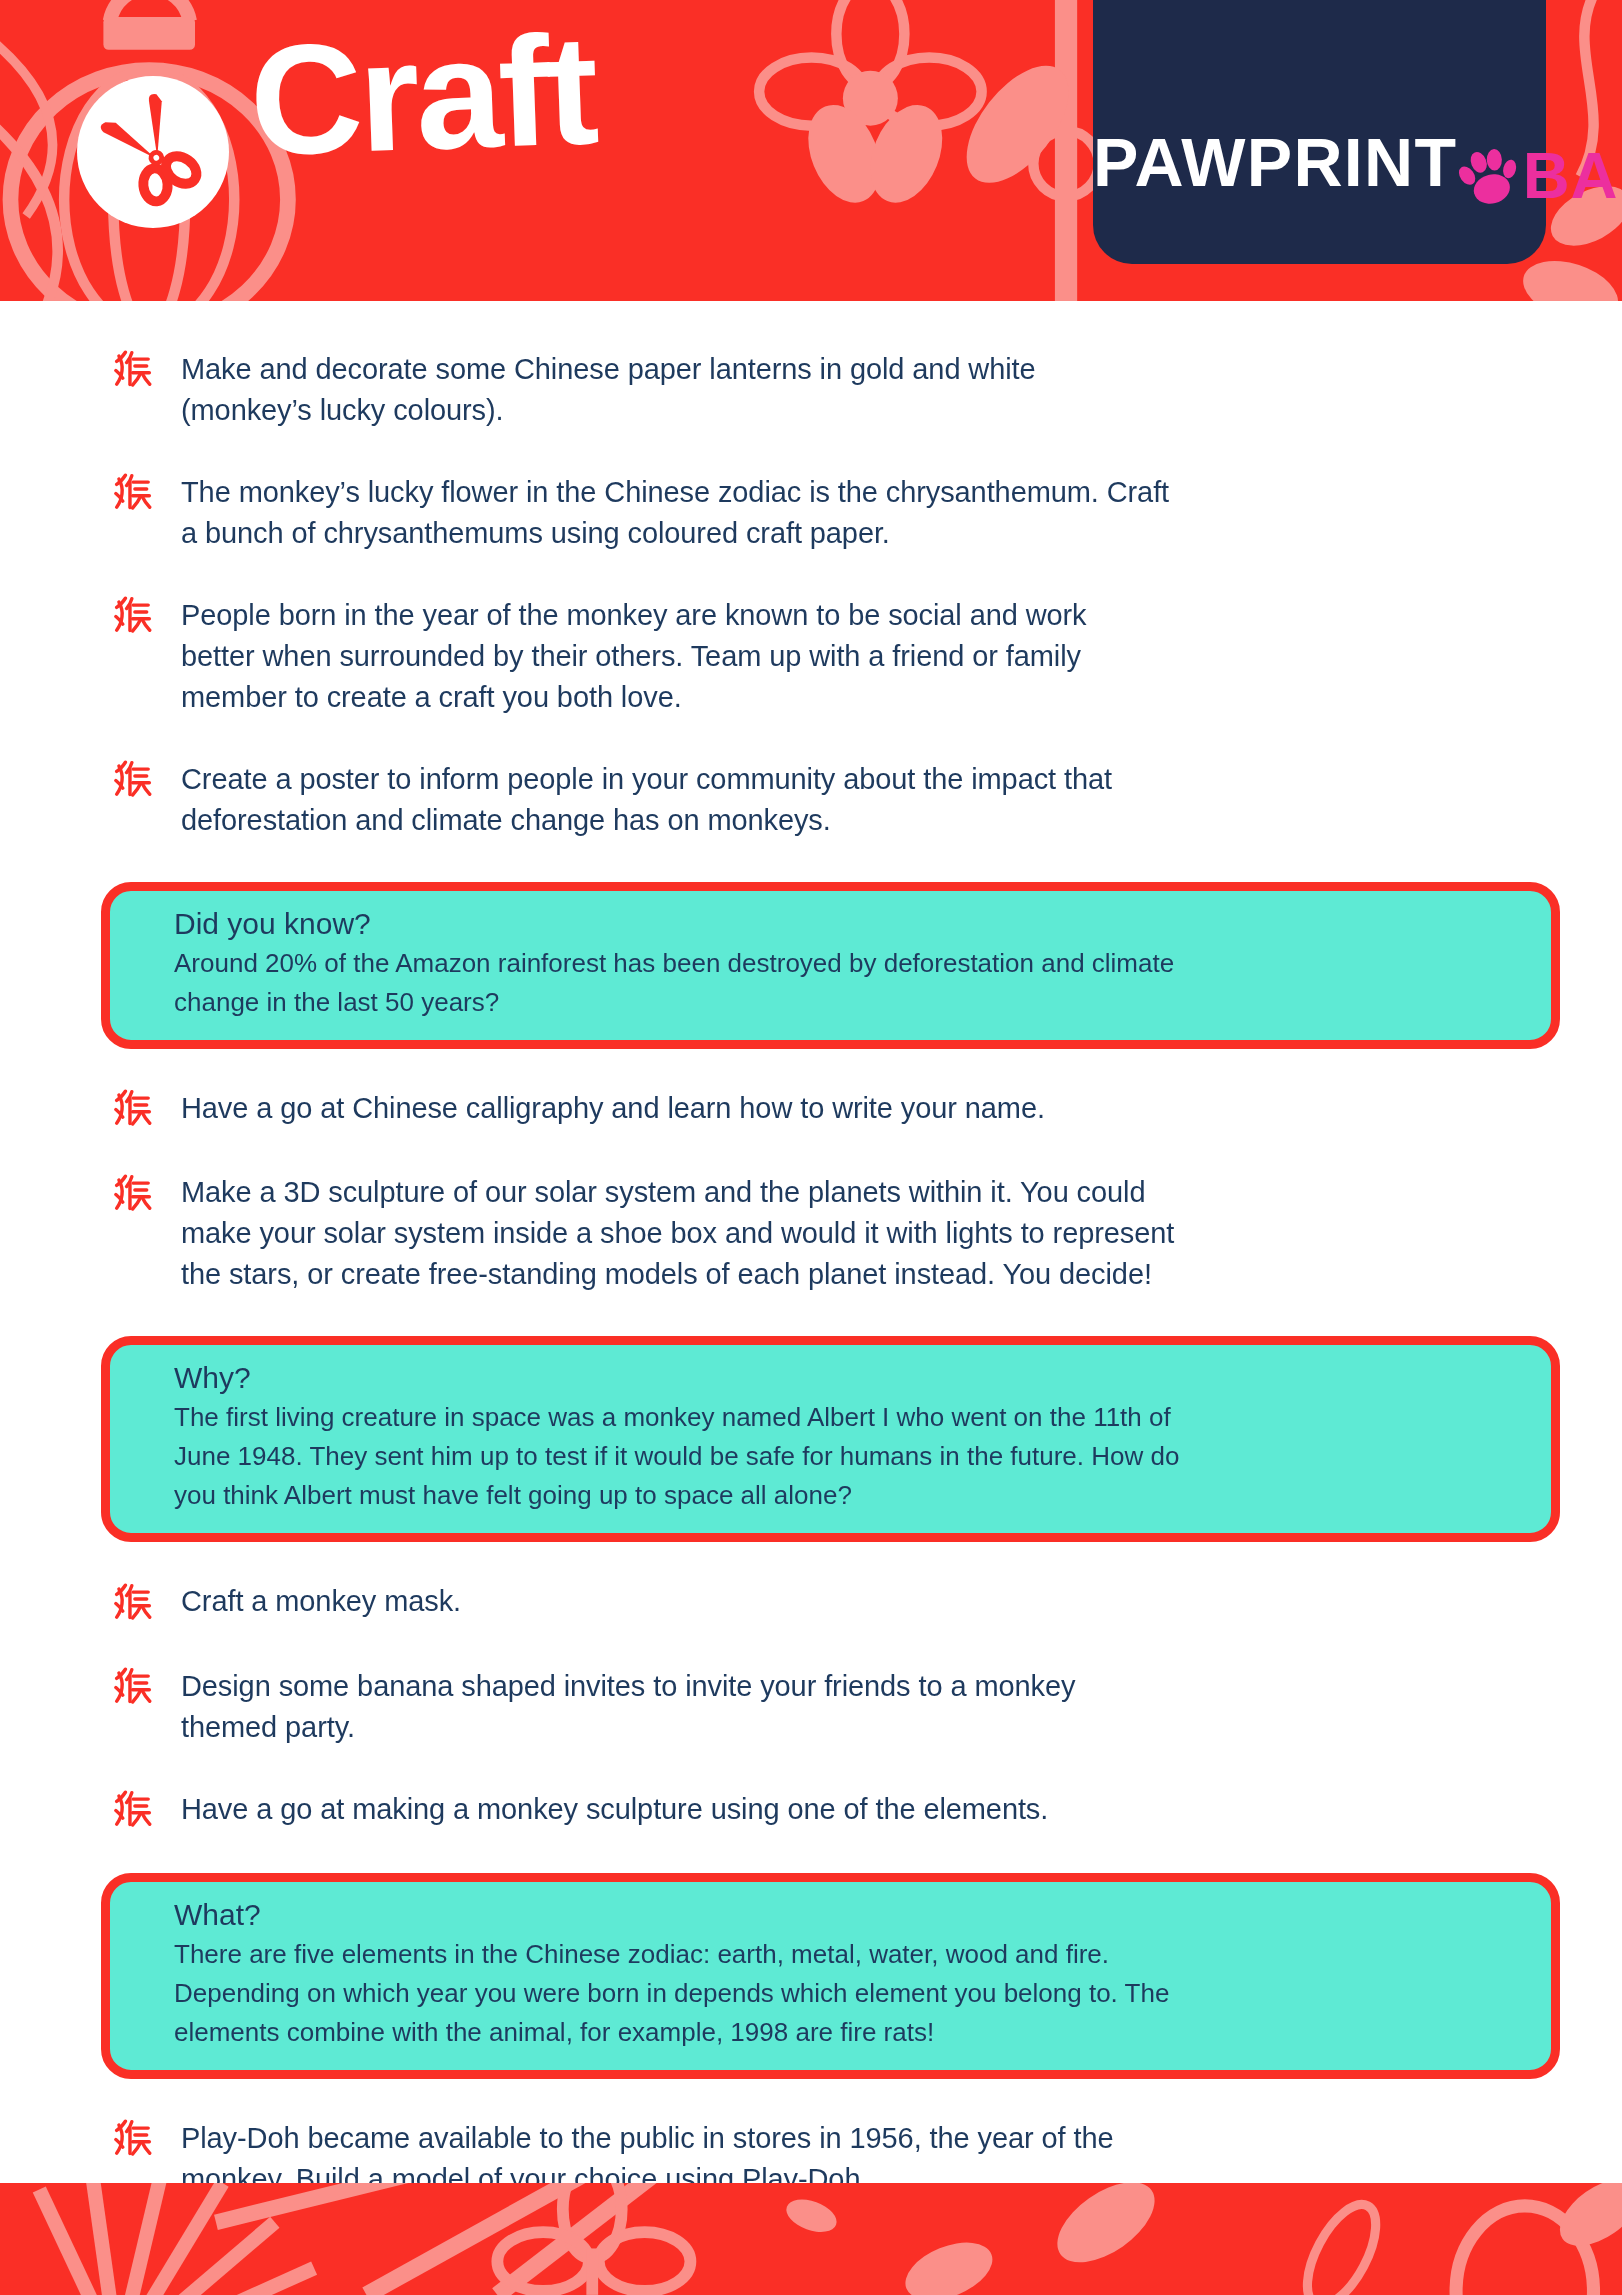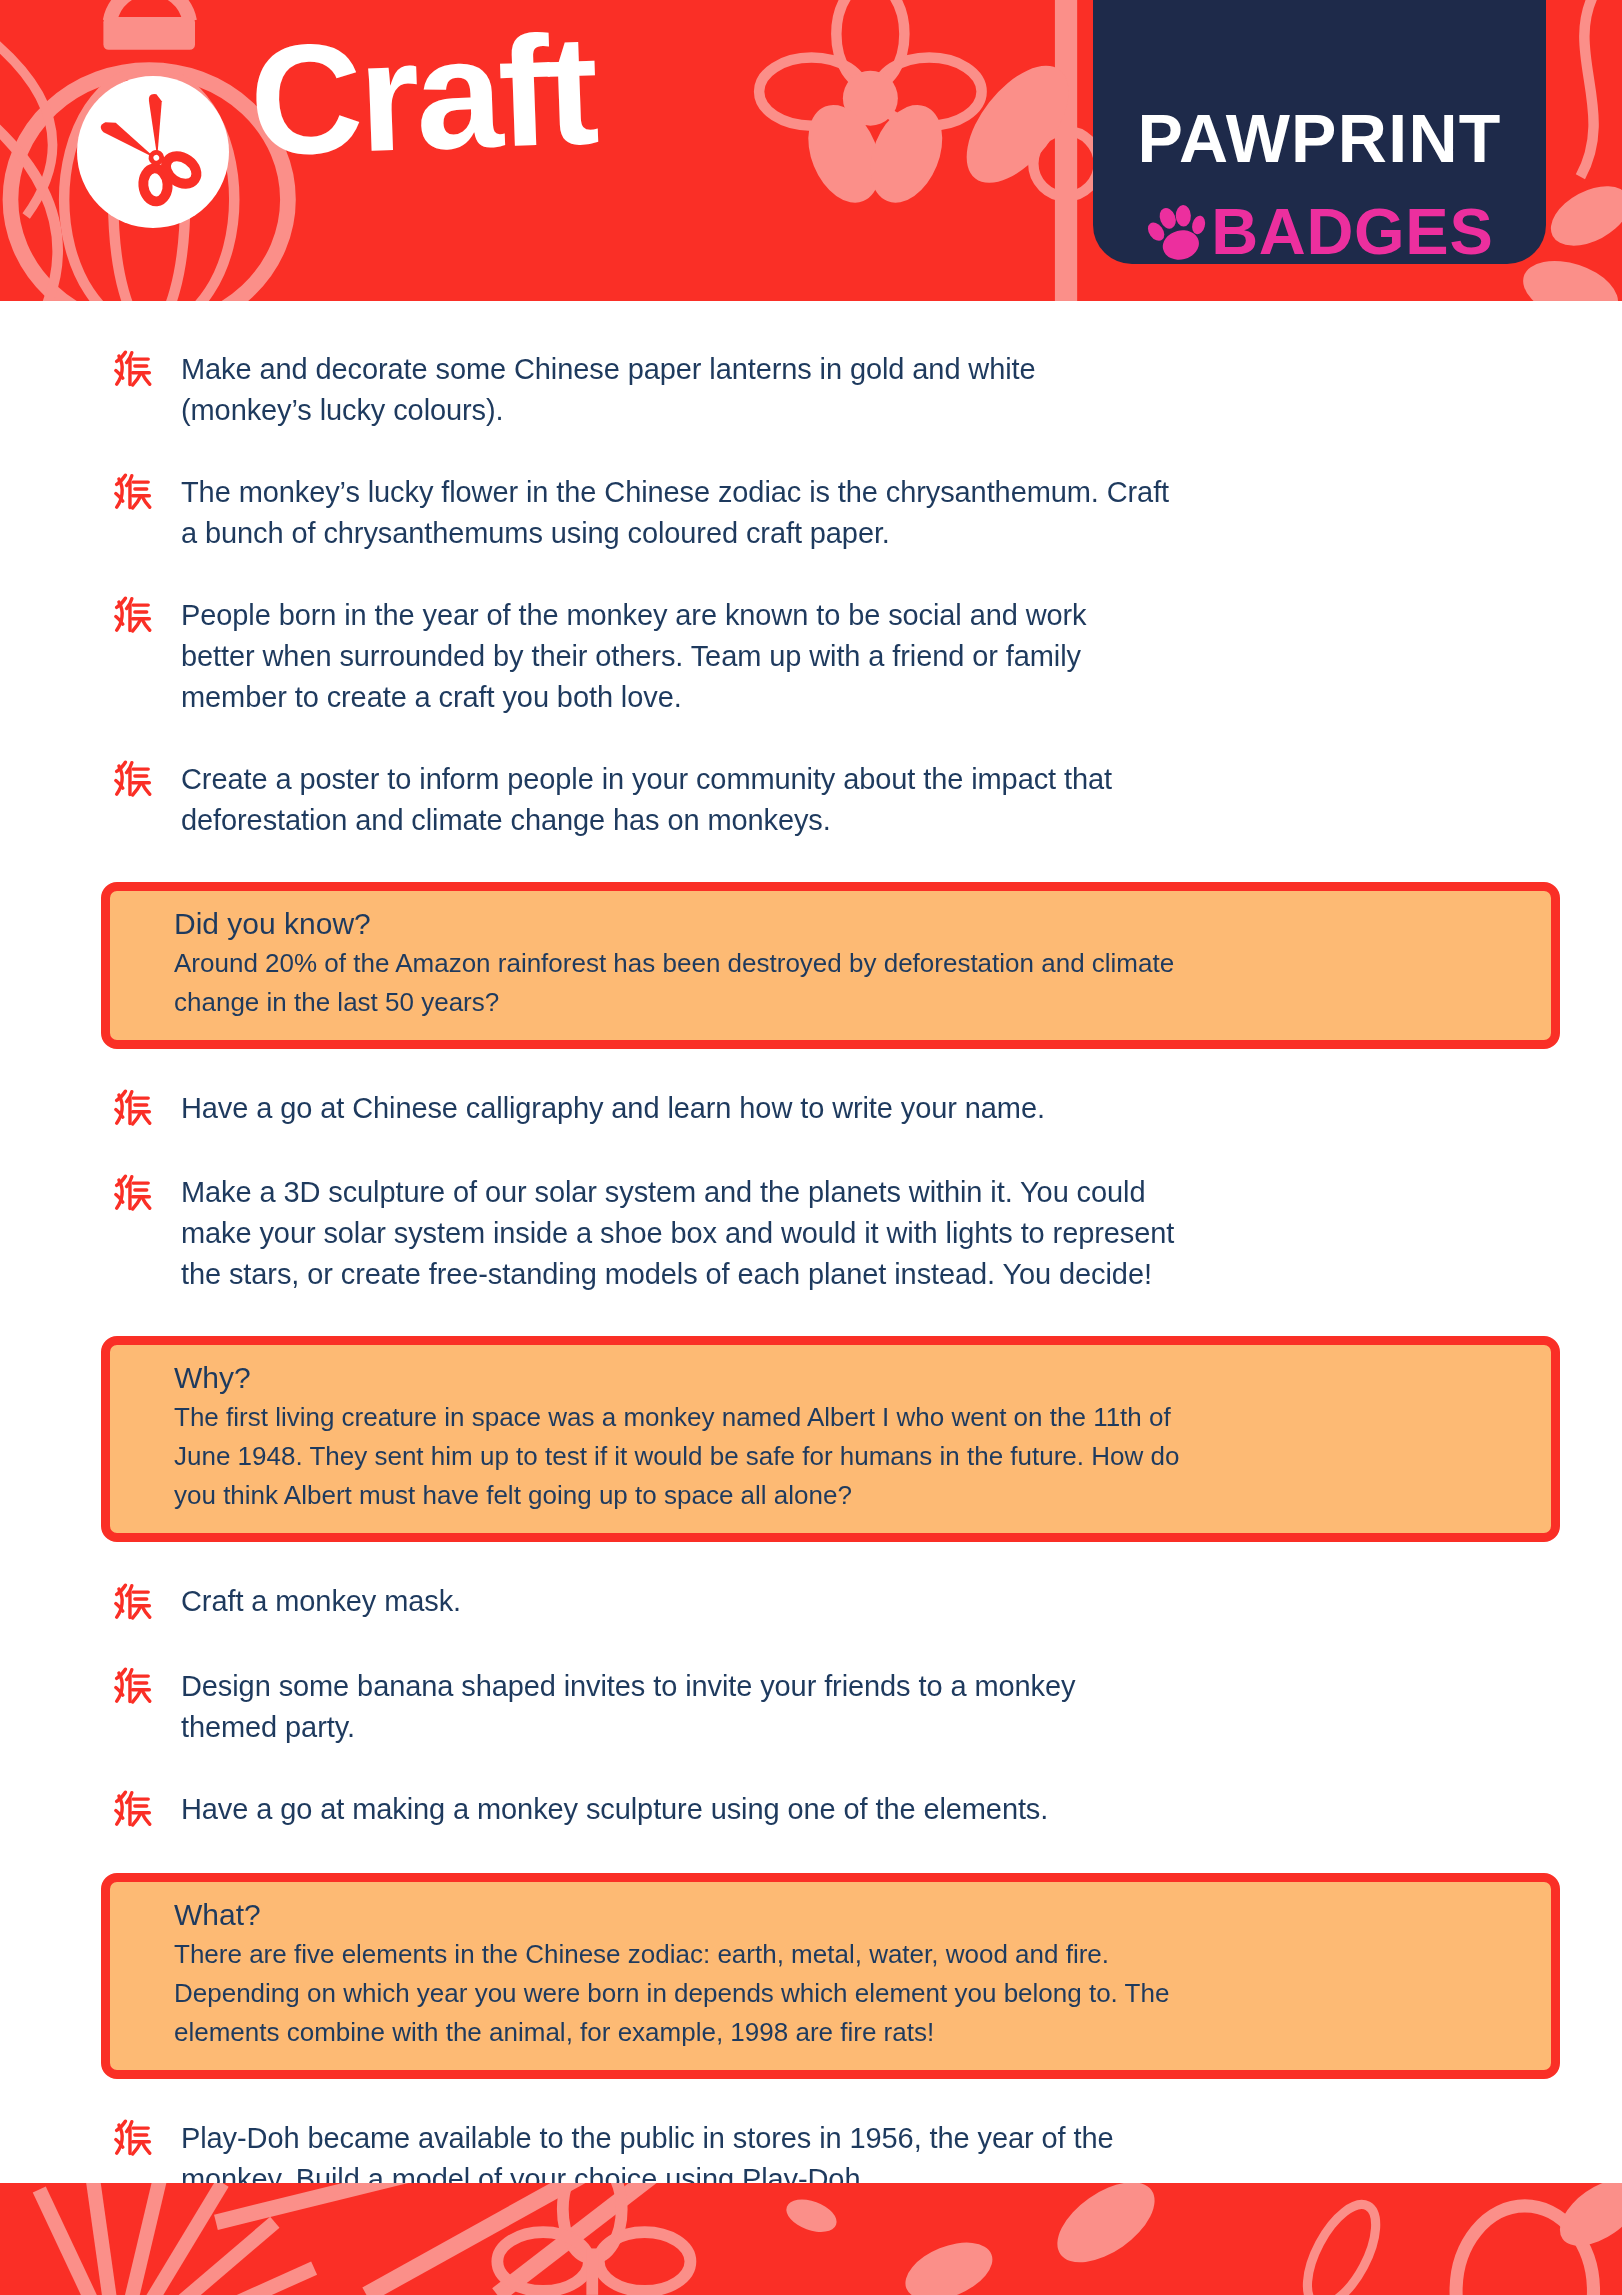--- a/index.html
+++ b/index.html
@@ -21,22 +21,22 @@
   }
   .scissors-svg { width:110px; height:110px; transform:rotate(-30deg); }
   .page-title {
     position:absolute; left:250px; top:17px; margin:0;
     font-size:156px; font-weight:800; line-height:1; color:#ffffff;
     letter-spacing:-3.9px; transform:rotate(-2deg);
   }
   .logo-box {
     position:absolute; top:0; right:77px; width:453px; height:264px;
     background:#1e2a4a; border-radius:0 0 39px 39px;
-    display:flex; flex-direction:column; align-items:center;
-    padding-top:60px; box-sizing:border-box;justify-content:flex-end;
+    display:flex; flex-direction:row; align-items:center;
+    padding-top:60px; box-sizing:border-box;
   }
   .logo-line1 {
     font-size:68px; font-weight:800; color:#ffffff;
     letter-spacing:1.3px; line-height:1;
   }
   .logo-line2 { display:flex; align-items:center; margin-top:27px; }
   .paw-svg { width:63px; height:63px; transform:rotate(-14deg); margin-right:2.6px; }
   .logo-badges {
     font-size:65px; font-weight:800; color:#ec2f9e;
     letter-spacing:0.7px; line-height:1;
@@ -48,21 +48,21 @@
     padding:48px 79px 0 98px; box-sizing:border-box;
   }
   .item { display:flex; margin-bottom:41px; }
   .bullet { width:38px; height:42px; flex:0 0 38px; margin:1.3px 29px 0 0; }
   .bullet svg { width:38px; height:38px; }
   .item-text {
     margin:0; font-size:29px; line-height:41px; color:#1e3a5e;
     white-space:pre-line; letter-spacing:-0.1px;
   }
   .callout {
-    border:9.2px solid #fa2f26; border-radius:16px; background:#fdba74;
+    border:9.2px solid #fa2f26; border-radius:30px; background:#5eead4;
     margin:0 0 39px -13px; padding:11.8px 39px 18.3px 64px;
   }
   .callout-title {
     margin:0; font-size:30px; line-height:41px; font-weight:400; color:#1e3a5e;
   }
   .callout-body {
     margin:0; font-size:26px; line-height:39px; color:#1e3a5e;
     white-space:pre-line;
   }
 

